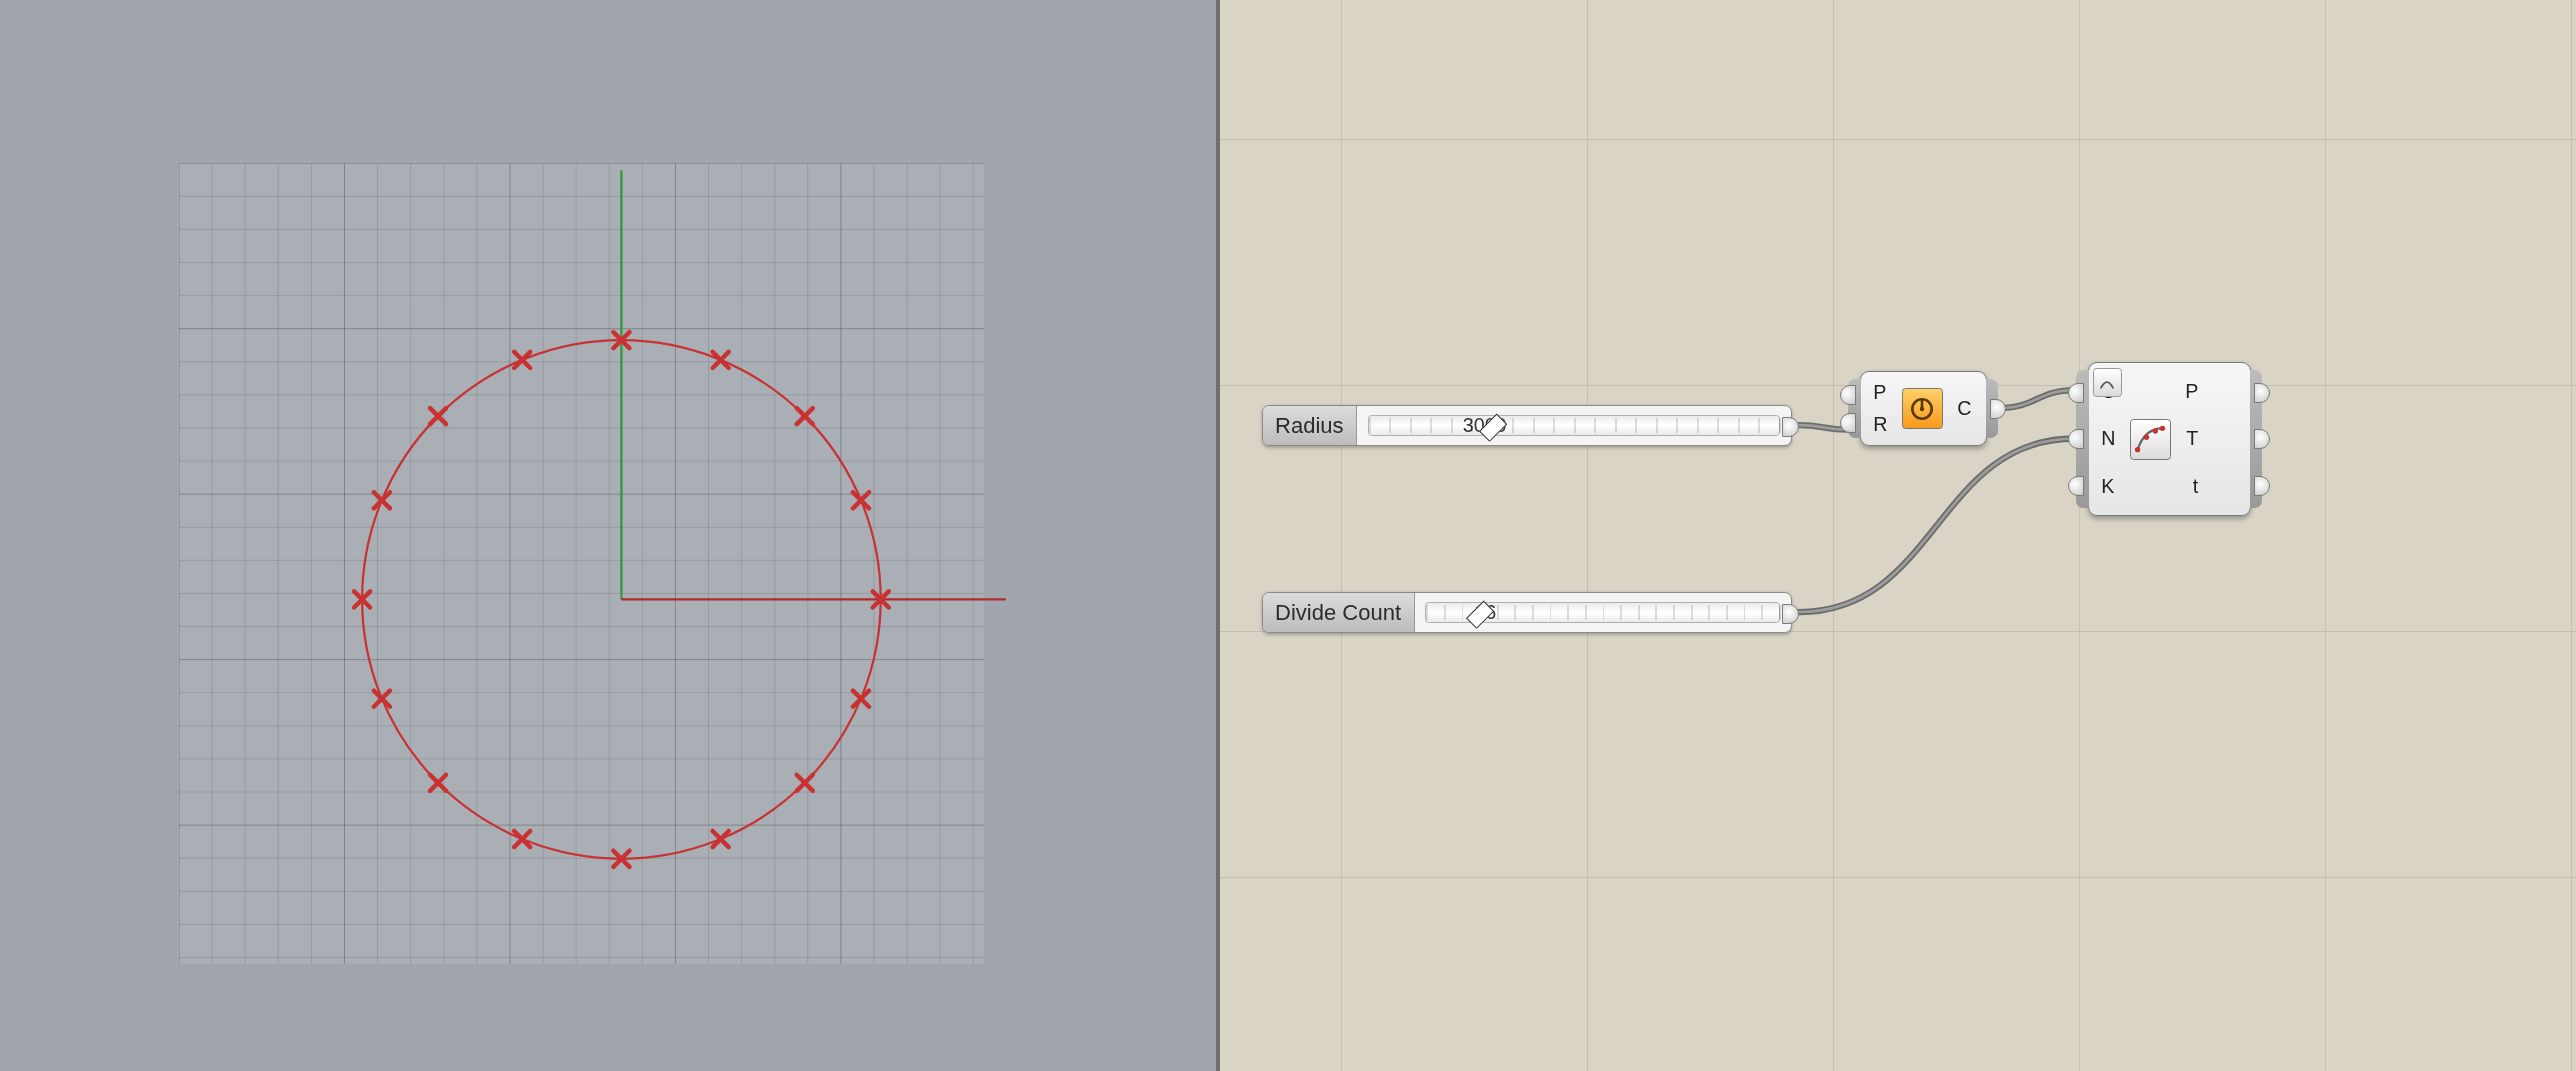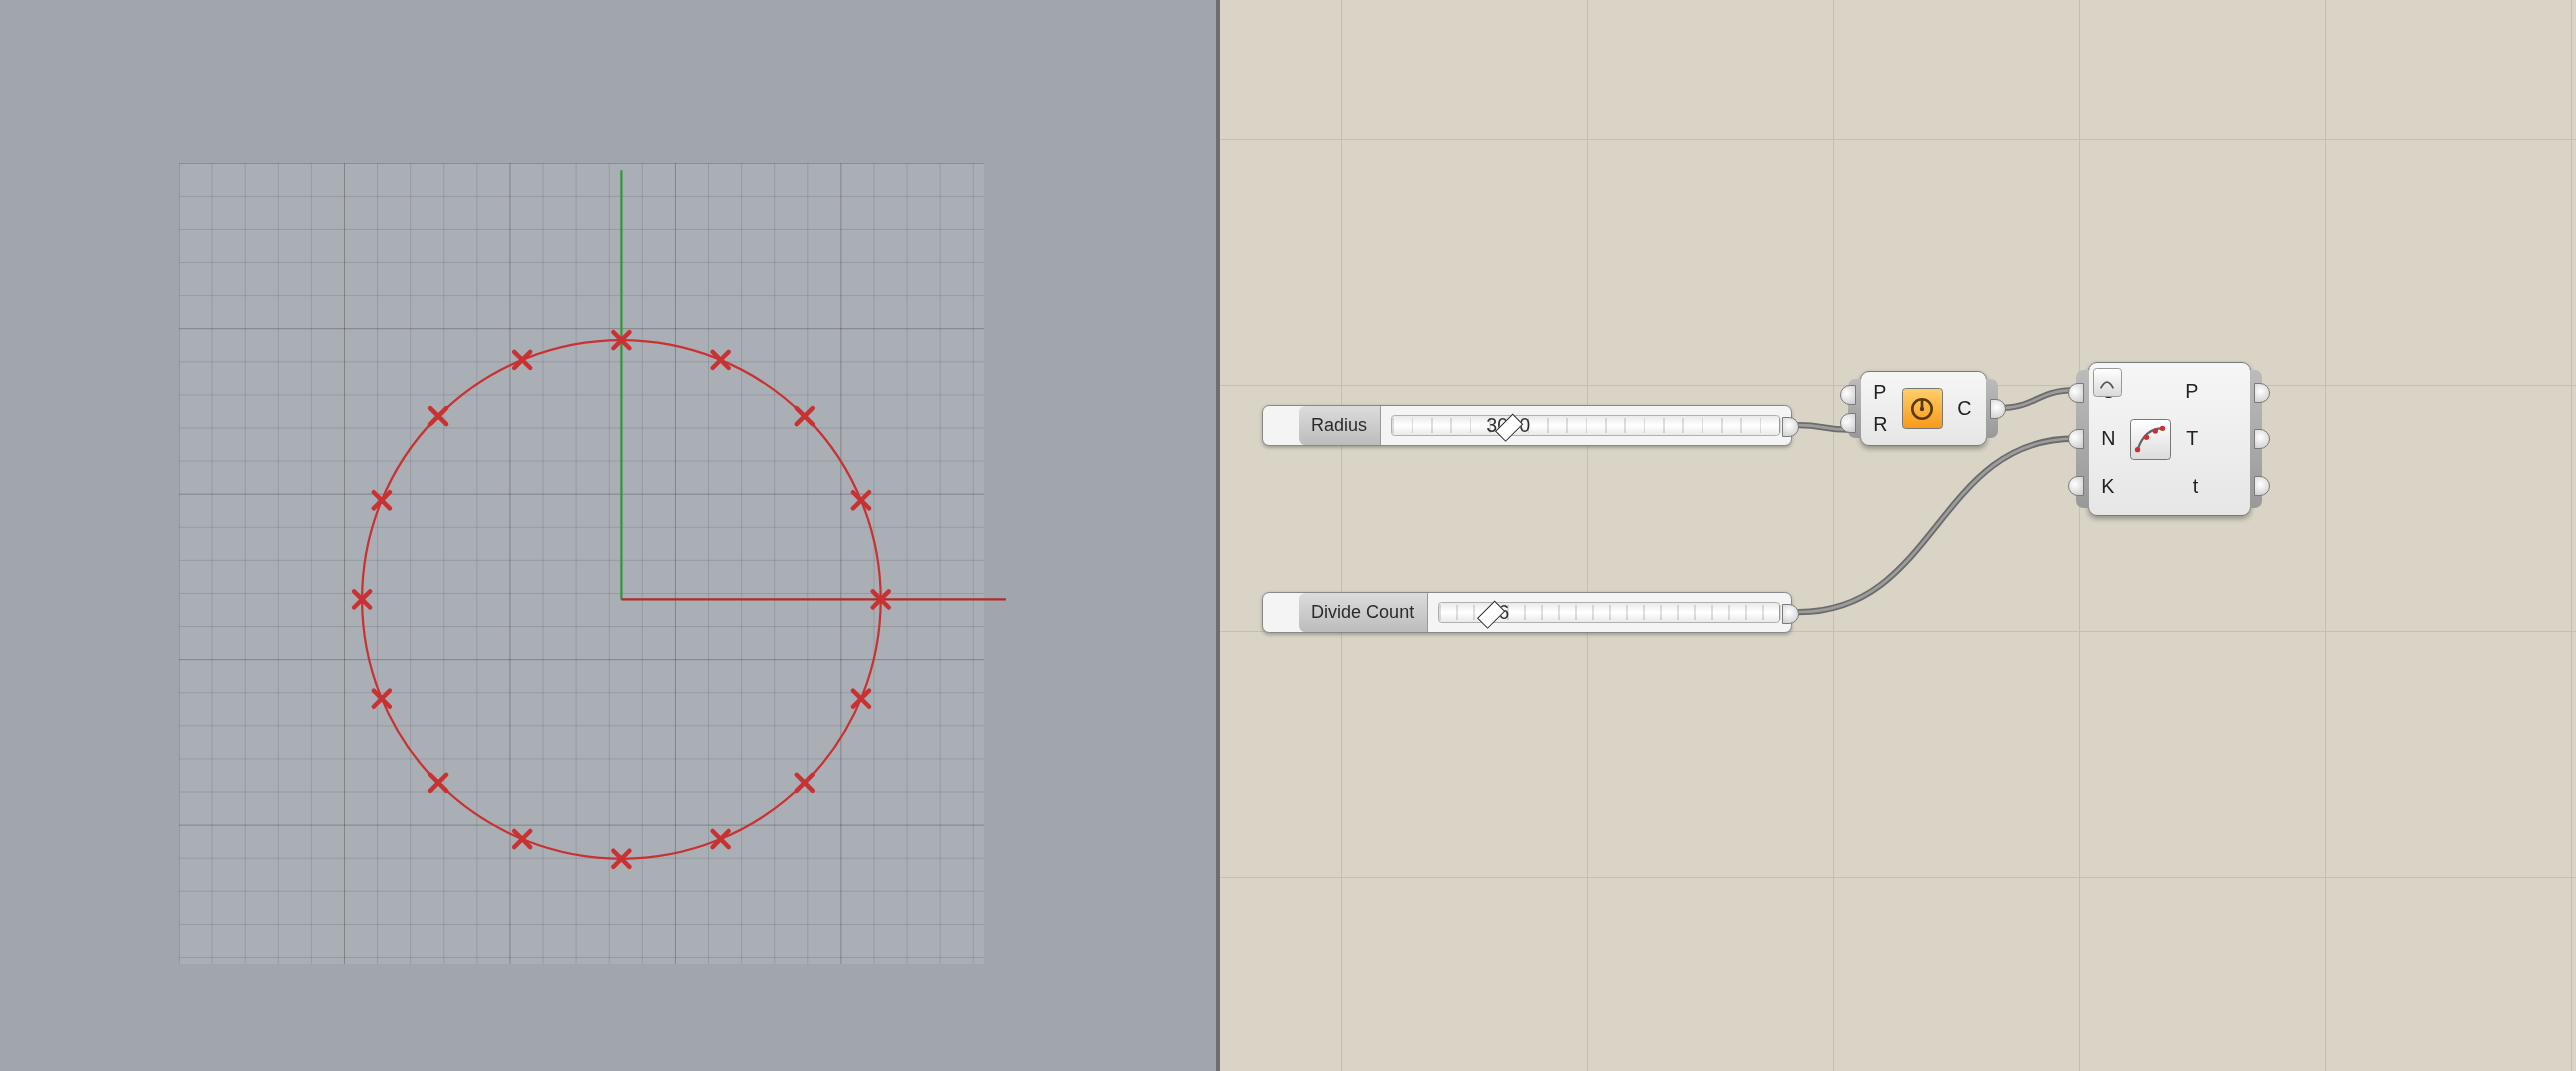--- a/index.html
+++ b/index.html
@@ -10,21 +10,21 @@
   .rhgrid svg{position:absolute;left:0;top:0;}
   .circleSvg{position:absolute;left:0;top:0;}
   
   .divider{width:3.6px;height:1072px;background:#6e6e70;flex:none;}
   
   .canvas{position:relative;flex:1;height:1072px;background:#d9d4c6;overflow:hidden;}
   .canvasGridV{position:absolute;top:0;bottom:0;width:0.9px;background:#c4bfb1;}
   .canvasGridH{position:absolute;left:0;right:0;height:0.9px;background:#c4bfb1;}
   
   .slider{position:absolute;height:39px;border-radius:7.2px;background:#f4f4f4;border:0.9px solid #888;box-shadow:0 1.8px 3.6px rgba(0,0,0,0.25);display:flex;align-items:stretch;}
-  .slider .label{display:flex;align-items:center;padding:0 12.5px;background:linear-gradient(#dcdcdc,#bcbcbc);border-right:0.9px solid #999;font-size:18px;color:#2b2b2b;border-radius:6.3px 0 0 6.3px;white-space:nowrap;margin-left:36px;}
+  .slider .label{display:flex;align-items:center;padding:0 12.5px;background:linear-gradient(#dcdcdc,#bcbcbc);border-right:0.9px solid #999;font-size:22px;color:#2b2b2b;border-radius:6.3px 0 0 6.3px;white-space:nowrap;}
   .slider .track{position:relative;flex:1;margin:9px 10.7px;border:0.9px solid #b0b0b0;border-radius:3.6px;background:linear-gradient(#eaeaea,#fff 50%,#eaeaea);}
   .slider .tick{position:absolute;top:1.8px;bottom:1.8px;width:1.8px;background:rgba(0,0,0,0.12);}
   .slider .handle{position:absolute;top:-1.8px;width:12.5px;height:23px;transform:translateX(-6.3px) rotate(45deg);background:#fff;border:1.8px solid #2b2b2b;}
   .slider .valueText{position:absolute;top:0;bottom:0;display:flex;align-items:center;font-size:19.7px;color:#333;font-weight:500;}
   
   .node{position:absolute;background:linear-gradient(#f6f6f6,#e6e6e6);border:0.9px solid #7a7a7a;border-radius:9px;box-shadow:0 2.7px 5.4px rgba(0,0,0,0.3);display:flex;align-items:stretch;font-size:19.7px;color:#222;}
   .node .col{display:flex;flex-direction:column;justify-content:space-around;}
   .node .inCol{padding:5.4px 5.4px 5.4px 9px;}
   .node .outCol{padding:5.4px 9px 5.4px 5.4px;text-align:right;}
   .node .portLabel{height:29px;line-height:29px;padding:0 3.6px;}

